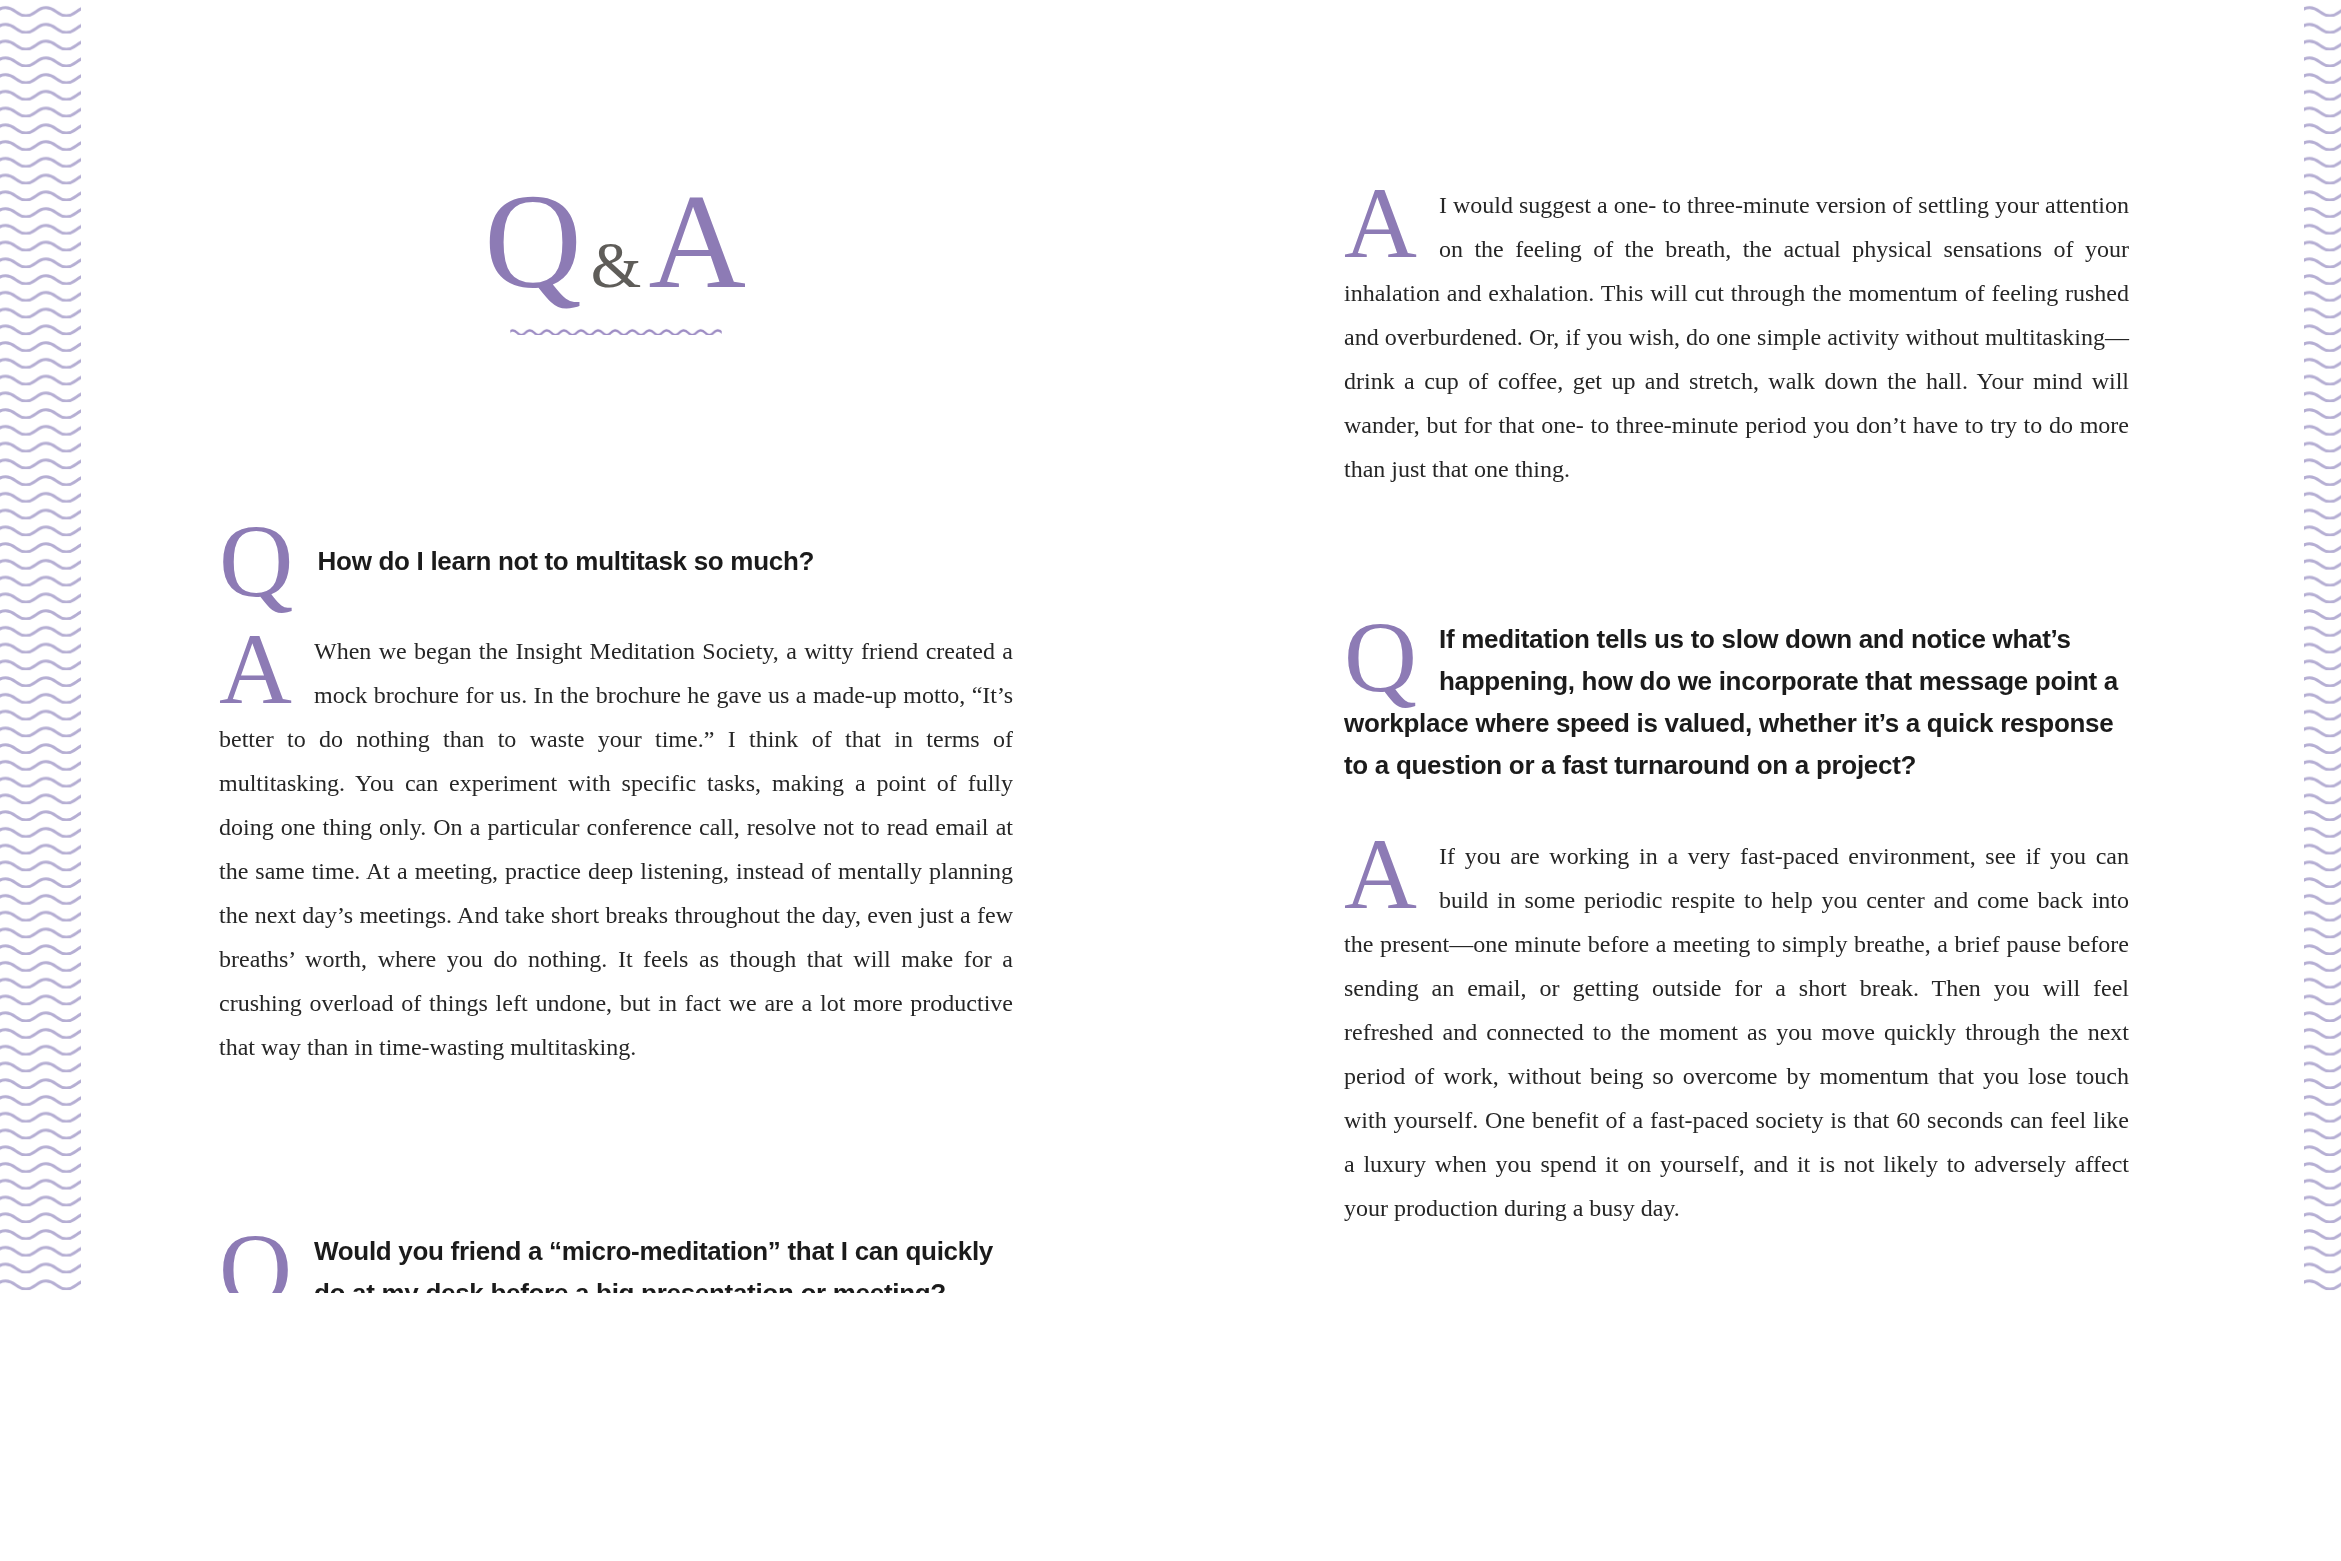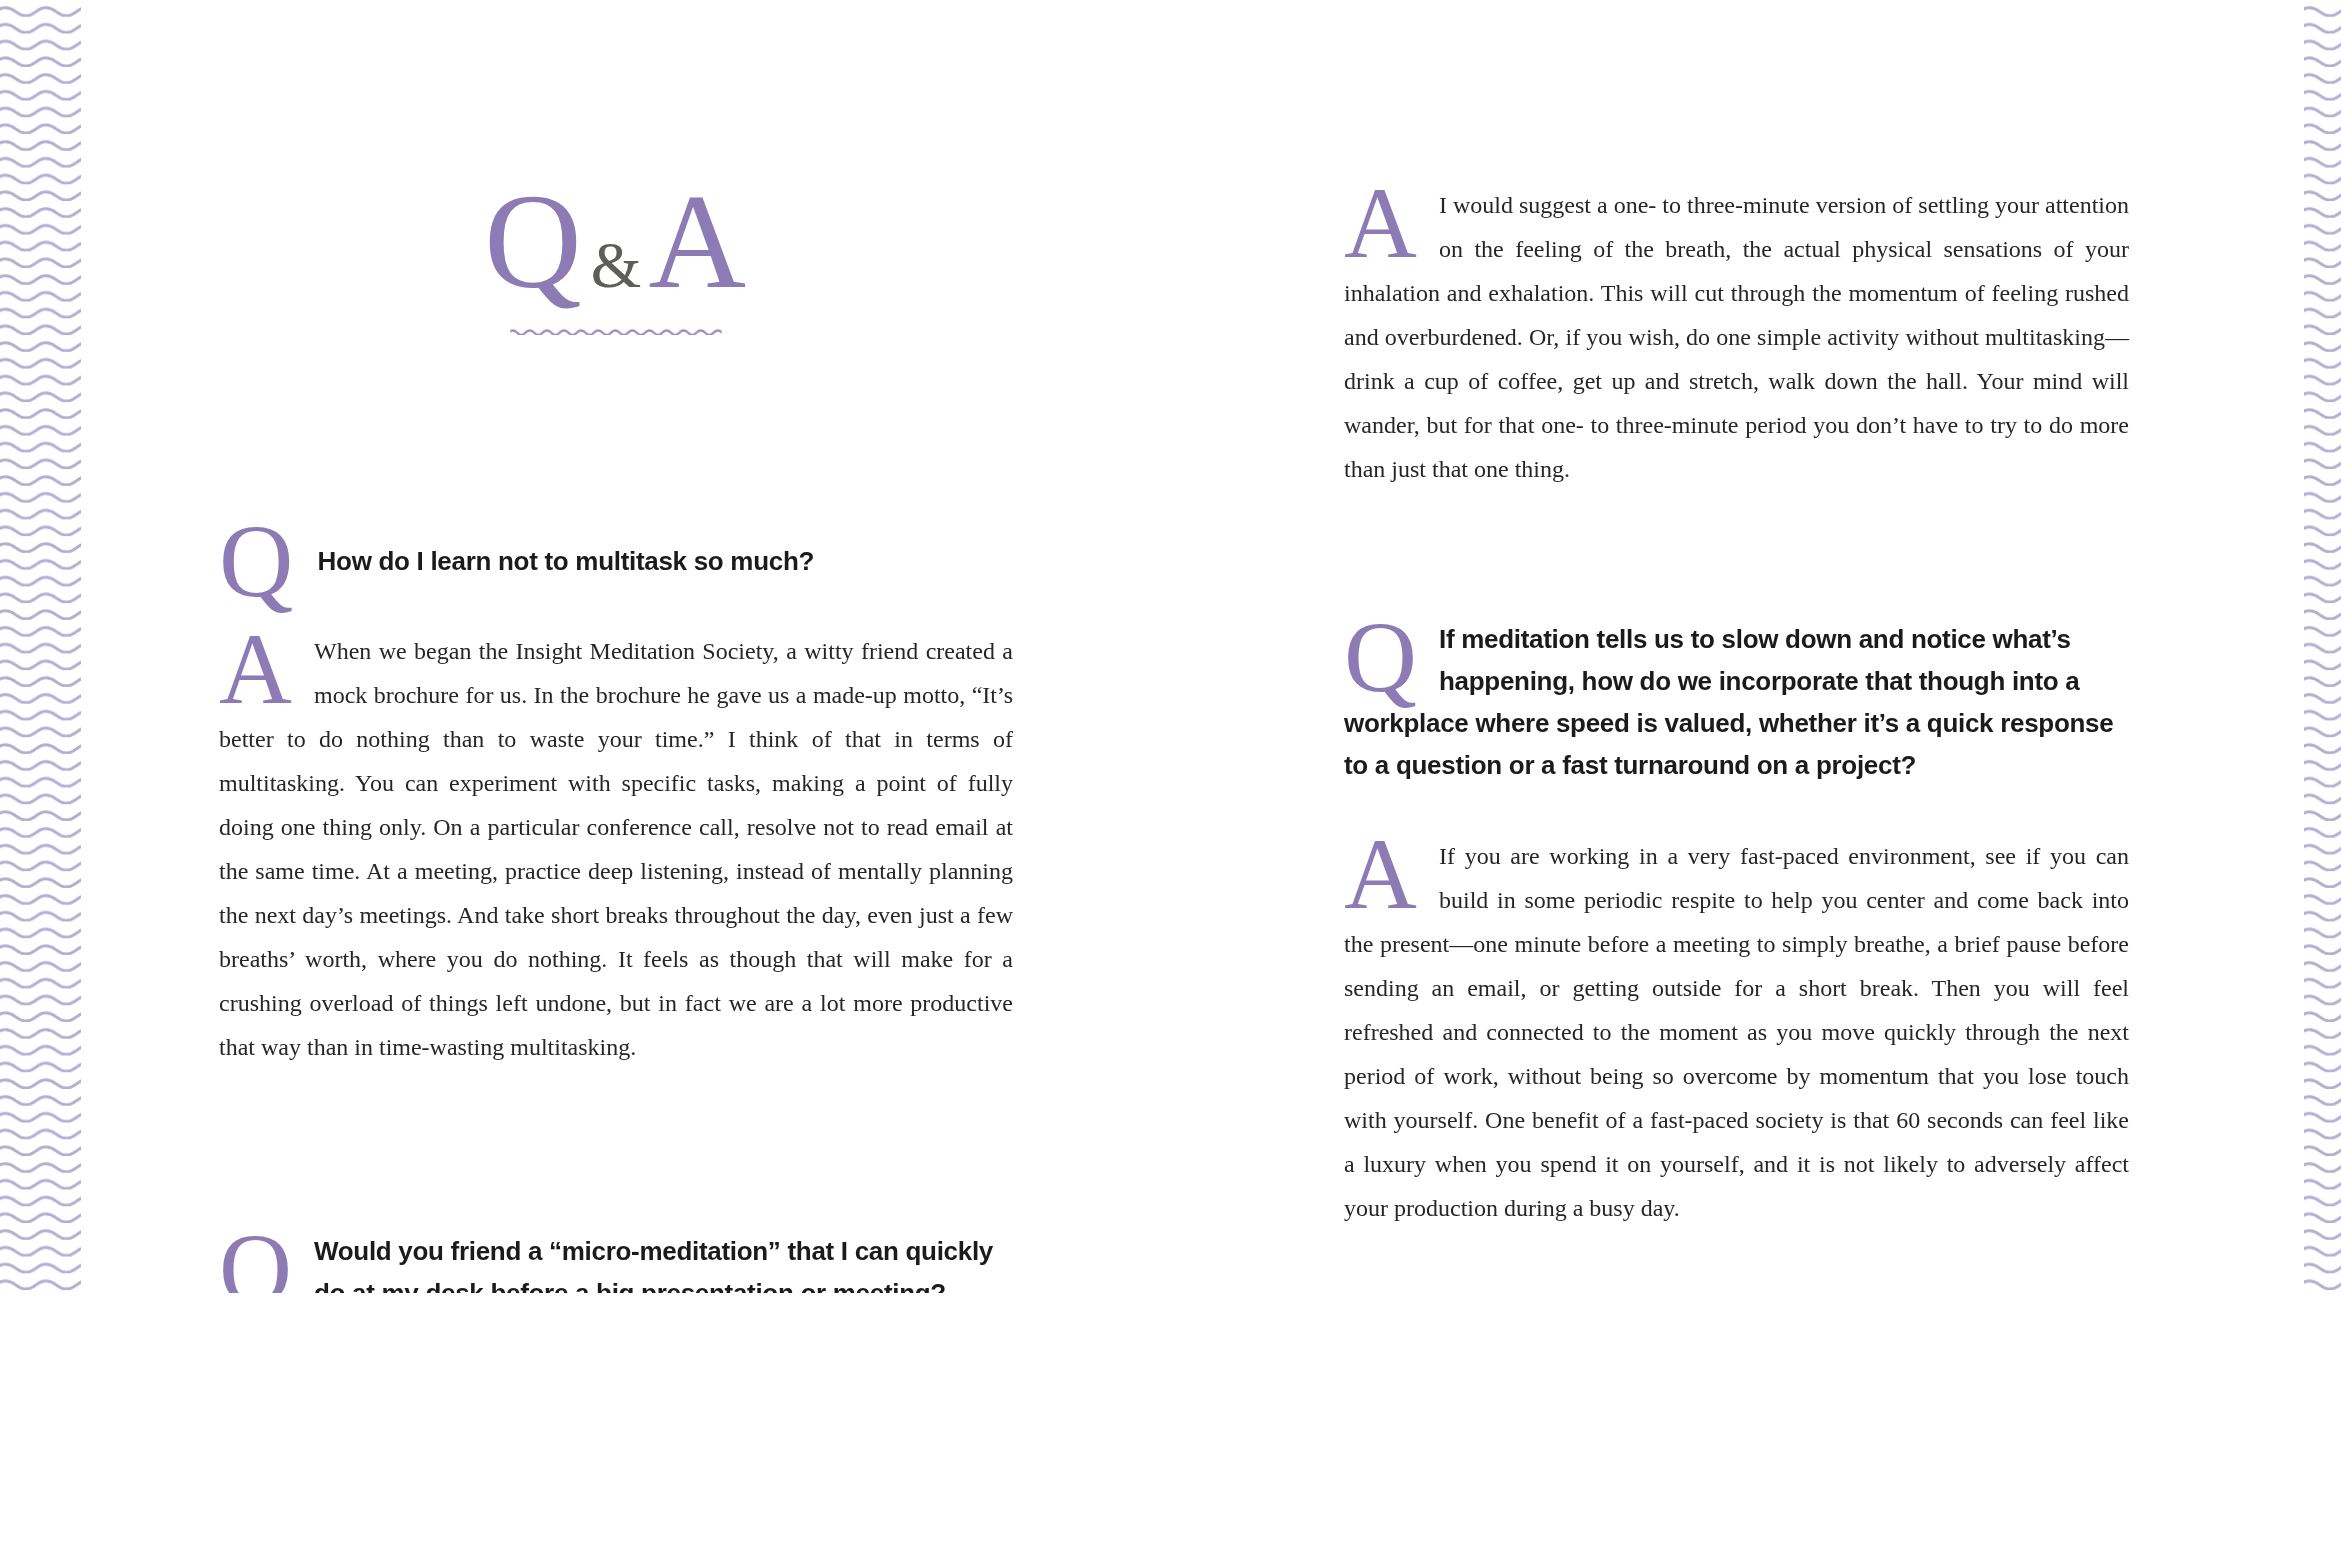--- a/index.html
+++ b/index.html
@@ -103,21 +103,21 @@
 
   <div class="col col-right">
 
     <div class="block ra1 clearfix">
       <span class="dc">A</span>
       <div class="a-text">I would suggest a one- to three-minute version of settling your attention on the feeling of the breath, the actual physical sensations of your inhalation and exhalation. This will cut through the momentum of feeling rushed and overburdened. Or, if you wish, do one simple activity without multitasking—drink a cup of coffee, get up and stretch, walk down the hall. Your mind will wander, but for that one- to three-minute period you don’t have to try to do more than just that one thing.</div>
     </div>
 
     <div class="block rq1 clearfix">
       <span class="dc">Q</span>
-      <div class="q-text">If meditation tells us to slow down and notice what’s happening, how do we incorporate that though into a workplace where speed is valued, whether it’s a quick response to a question or a fast turnaround on a project?</div>
+      <div class="q-text">If meditation tells us to slow down and notice what’s happening, how do we incorporate that message point a workplace where speed is valued, whether it’s a quick response to a question or a fast turnaround on a project?</div>
     </div>
 
     <div class="block ra2 clearfix">
       <span class="dc">A</span>
       <div class="a-text">If you are working in a very fast-paced environment, see if you can build in some periodic respite to help you center and come back into the present—one minute before a meeting to simply breathe, a brief pause before sending an email, or getting outside for a short break. Then you will feel refreshed and connected to the moment as you move quickly through the next period of work, without being so overcome by momentum that you lose touch with yourself. One benefit of a fast-paced society is that 60 seconds can feel like a luxury when you spend it on yourself, and it is not likely to adversely affect your production during a busy day.</div>
     </div>
 
   </div>
 
 </div>

